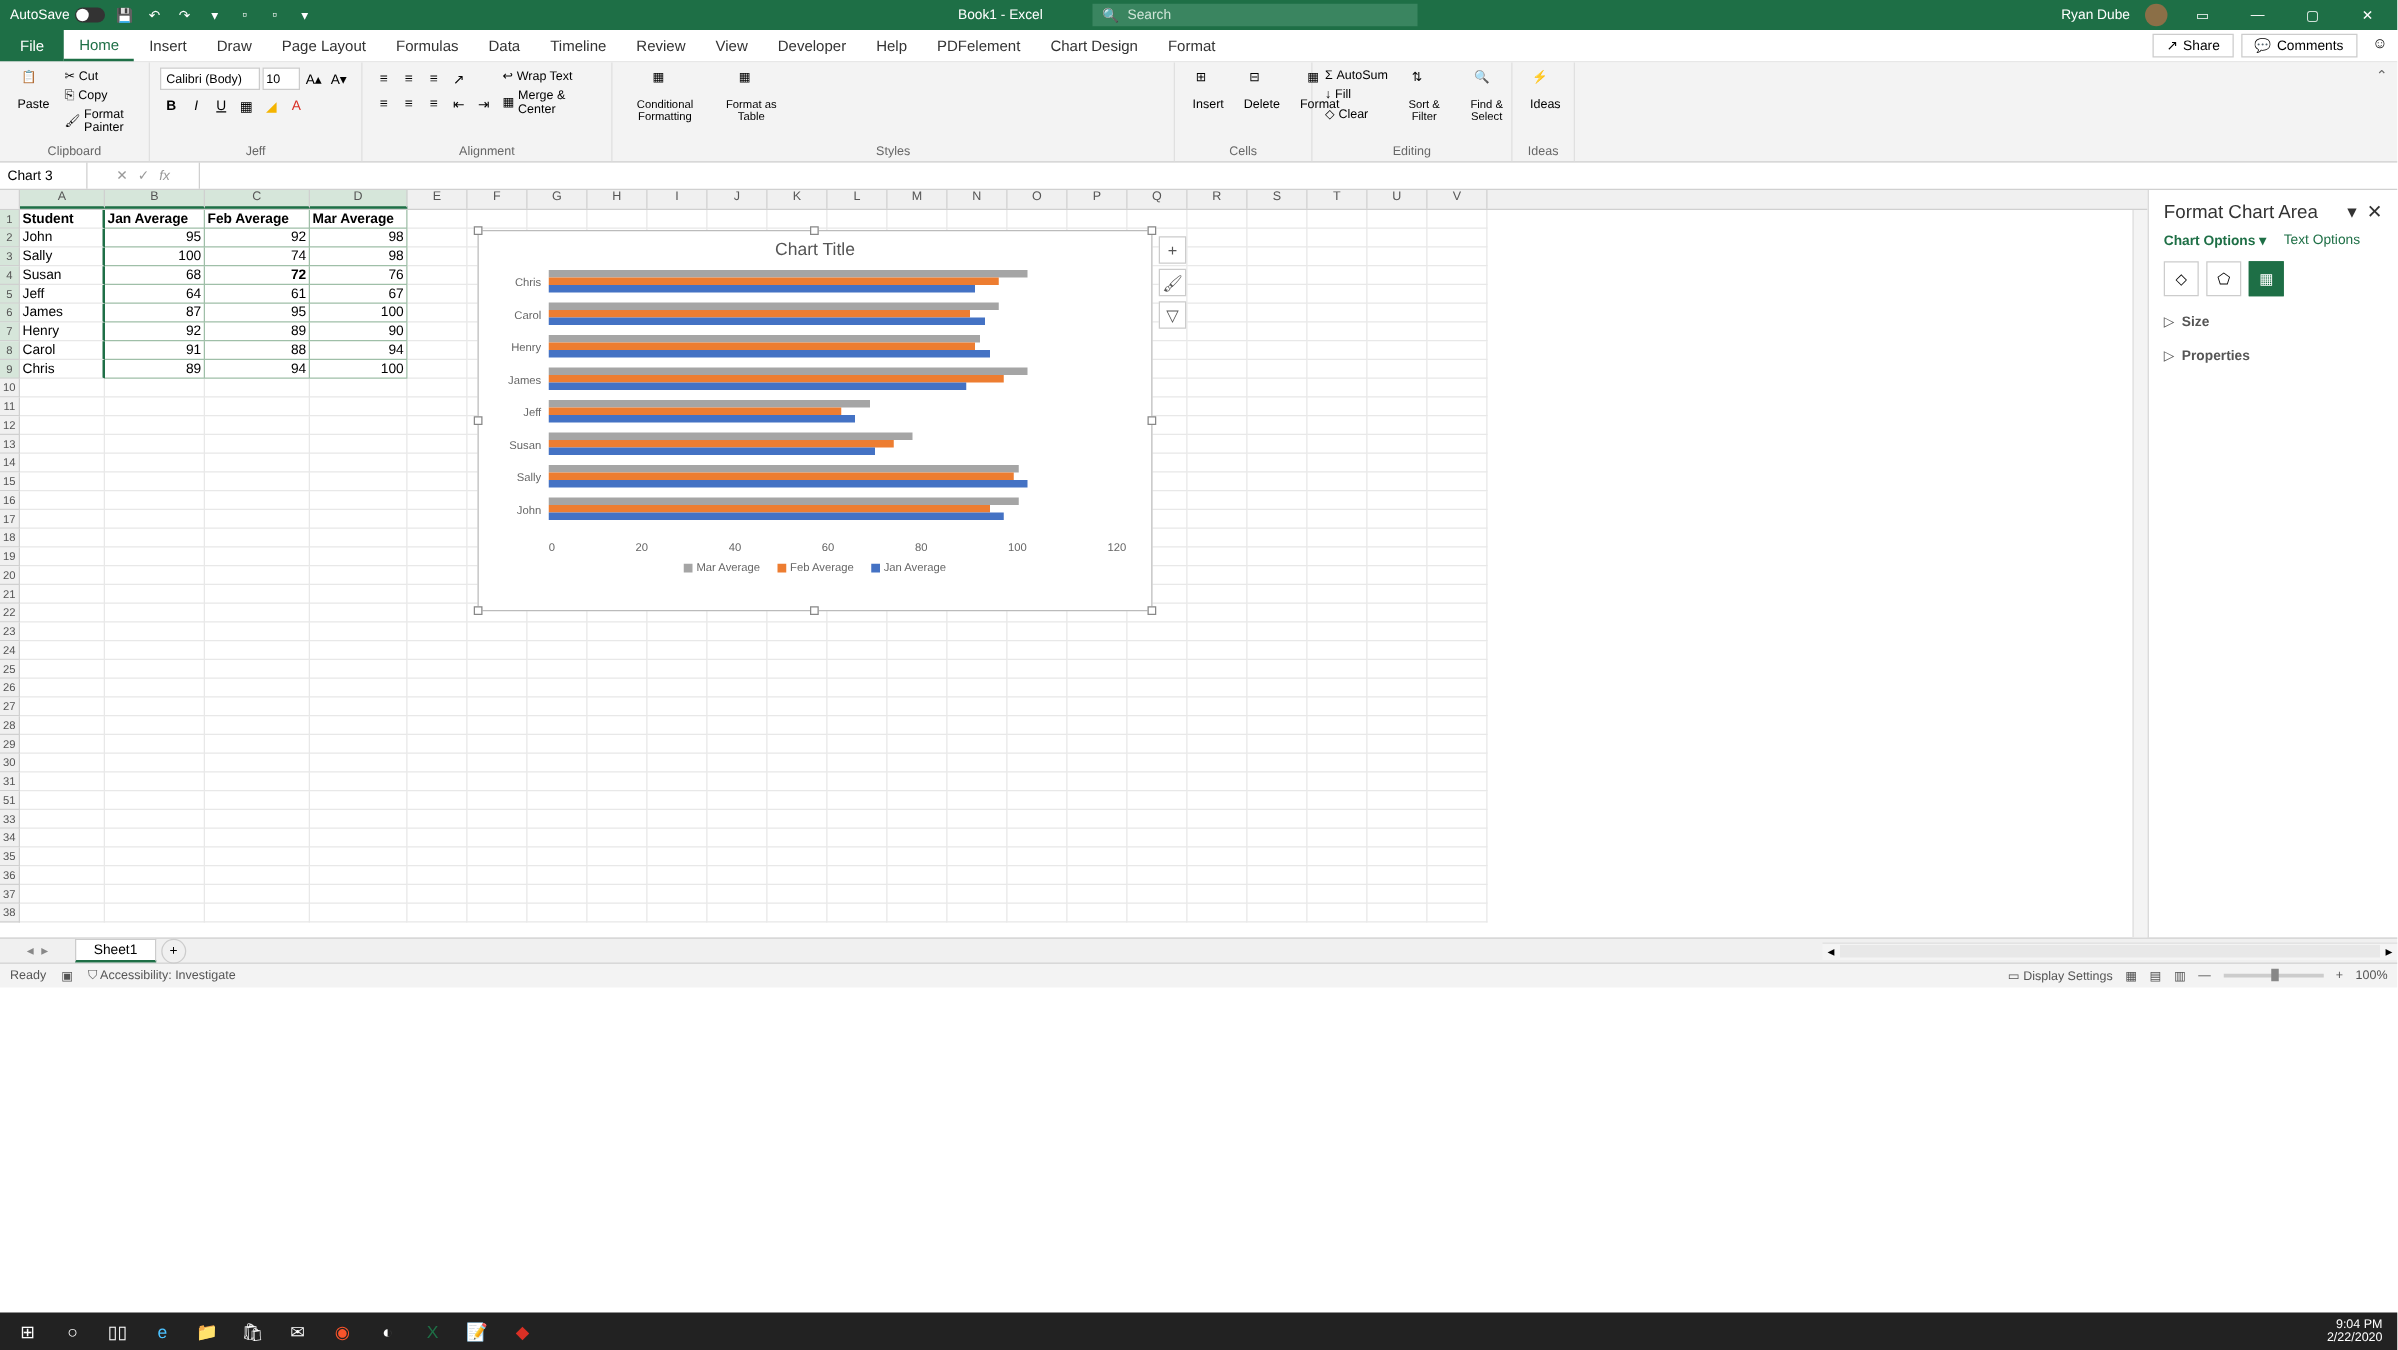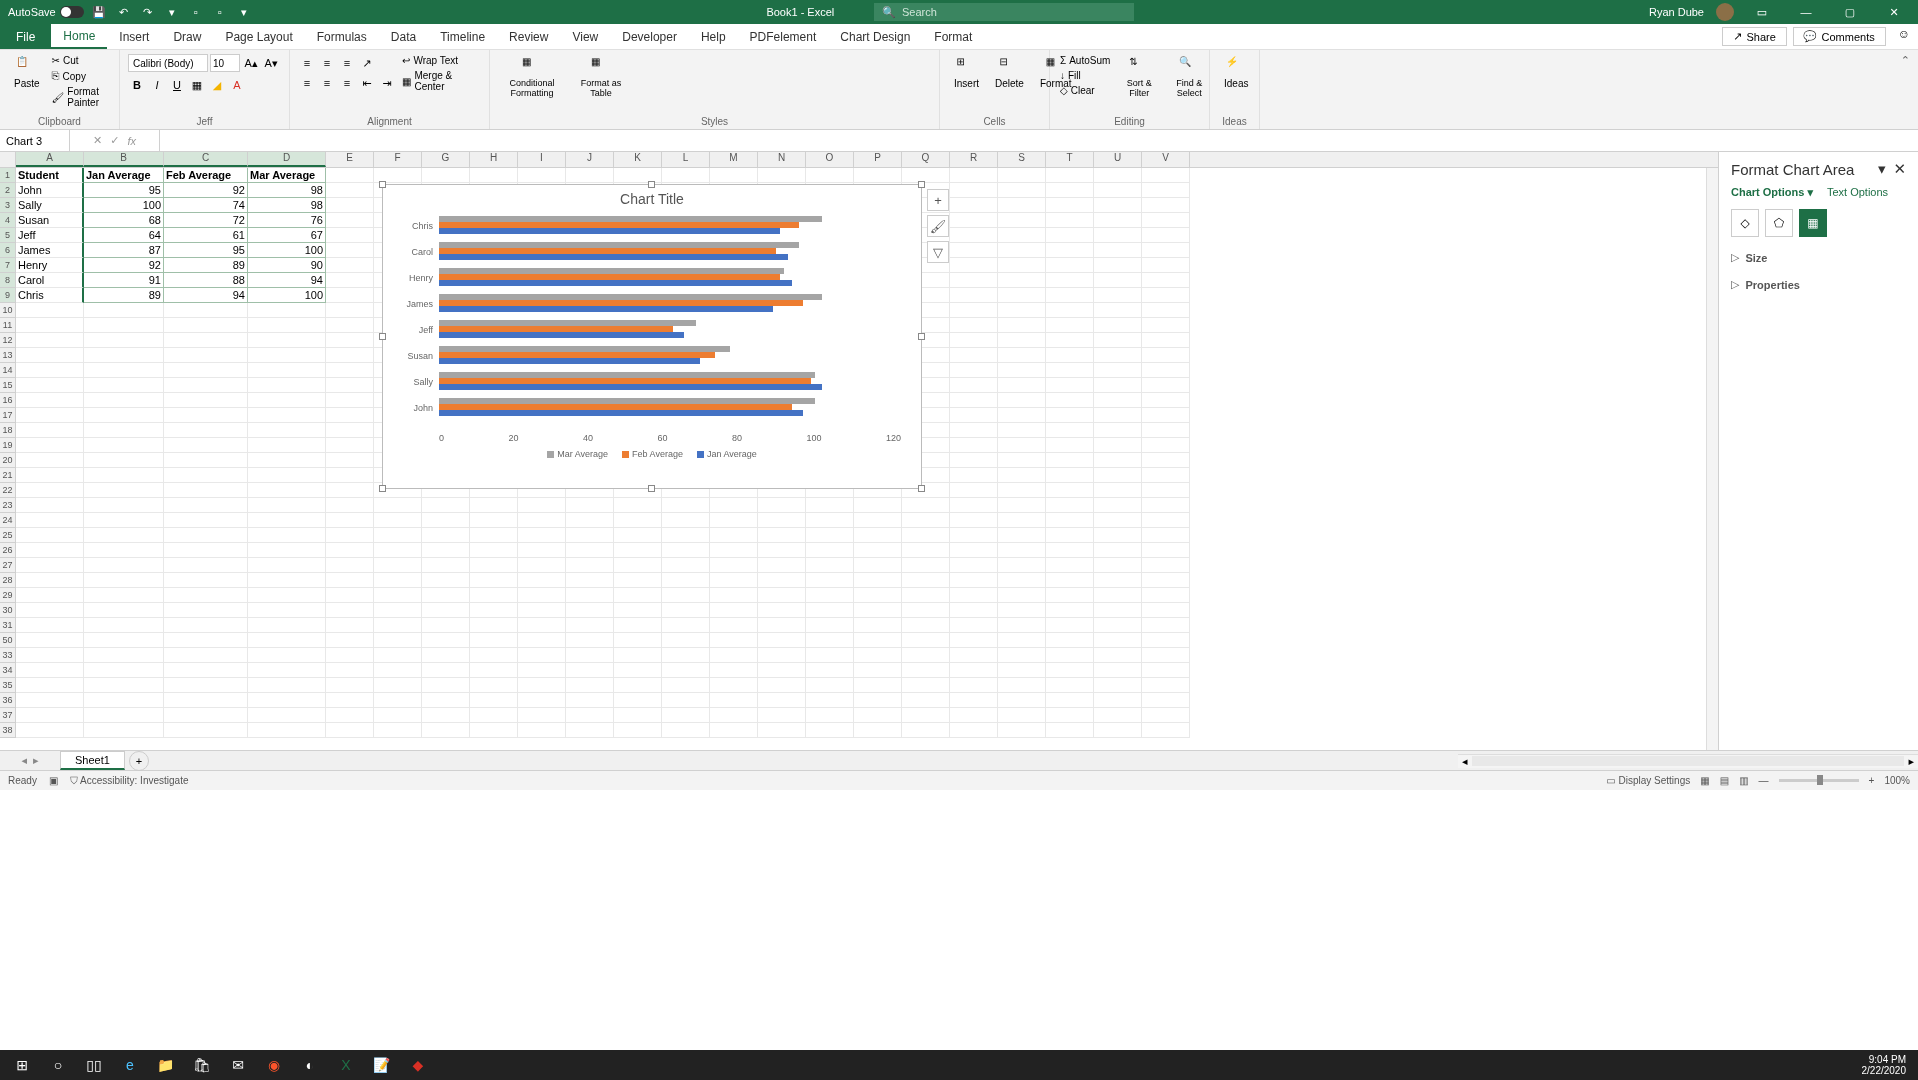--- a/index.html
+++ b/index.html
@@ -411,21 +411,21 @@
           <div class="cell" style="width: 48px;"></div>
           <div class="cell" style="width: 48px;"></div>
           <div class="cell" style="width: 48px;"></div>
           <div class="cell" style="width: 48px;"></div>
           <div class="cell" style="width: 48px;"></div>
         </div>
         <div class="row">
           <div class="row-h" style="background: rgb(214, 230, 218);">4</div>
           <div class="cell" style="width: 68px; border-right: 2px solid rgb(30, 111, 70);">Susan</div>
           <div class="cell num" style="width: 80px; border-right: 1px solid rgb(159, 191, 168); border-bottom: 1px solid rgb(159, 191, 168);">68</div>
-          <div class="cell num" style="width: 84px; border-right: 1px solid rgb(159, 191, 168); border-bottom: 1px solid rgb(159, 191, 168);">72</div>
+          <div class="cell num" style="width: 84px; border-right: 1px solid rgb(159, 191, 168); border-bottom: 1px solid rgb(159, 191, 168); font-weight: bold;">72</div>
           <div class="cell num" style="width: 78px; border-right: 1px solid rgb(159, 191, 168); border-bottom: 1px solid rgb(159, 191, 168);">76</div>
           <div class="cell" style="width: 48px;"></div>
           <div class="cell" style="width: 48px;"></div>
           <div class="cell" style="width: 48px;"></div>
           <div class="cell" style="width: 48px;"></div>
           <div class="cell" style="width: 48px;"></div>
           <div class="cell" style="width: 48px;"></div>
           <div class="cell" style="width: 48px;"></div>
           <div class="cell" style="width: 48px;"></div>
           <div class="cell" style="width: 48px;"></div>
@@ -1108,21 +1108,21 @@
           <div class="cell" style="width: 48px;"></div>
           <div class="cell" style="width: 48px;"></div>
           <div class="cell" style="width: 48px;"></div>
           <div class="cell" style="width: 48px;"></div>
           <div class="cell" style="width: 48px;"></div>
           <div class="cell" style="width: 48px;"></div>
           <div class="cell" style="width: 48px;"></div>
           <div class="cell" style="width: 48px;"></div>
         </div>
         <div class="row">
-          <div class="row-h">50</div>
+          <div class="row-h">51</div>
           <div class="cell" style="width: 68px;"></div>
           <div class="cell" style="width: 80px;"></div>
           <div class="cell" style="width: 84px;"></div>
           <div class="cell" style="width: 78px;"></div>
           <div class="cell" style="width: 48px;"></div>
           <div class="cell" style="width: 48px;"></div>
           <div class="cell" style="width: 48px;"></div>
           <div class="cell" style="width: 48px;"></div>
           <div class="cell" style="width: 48px;"></div>
           <div class="cell" style="width: 48px;"></div>

